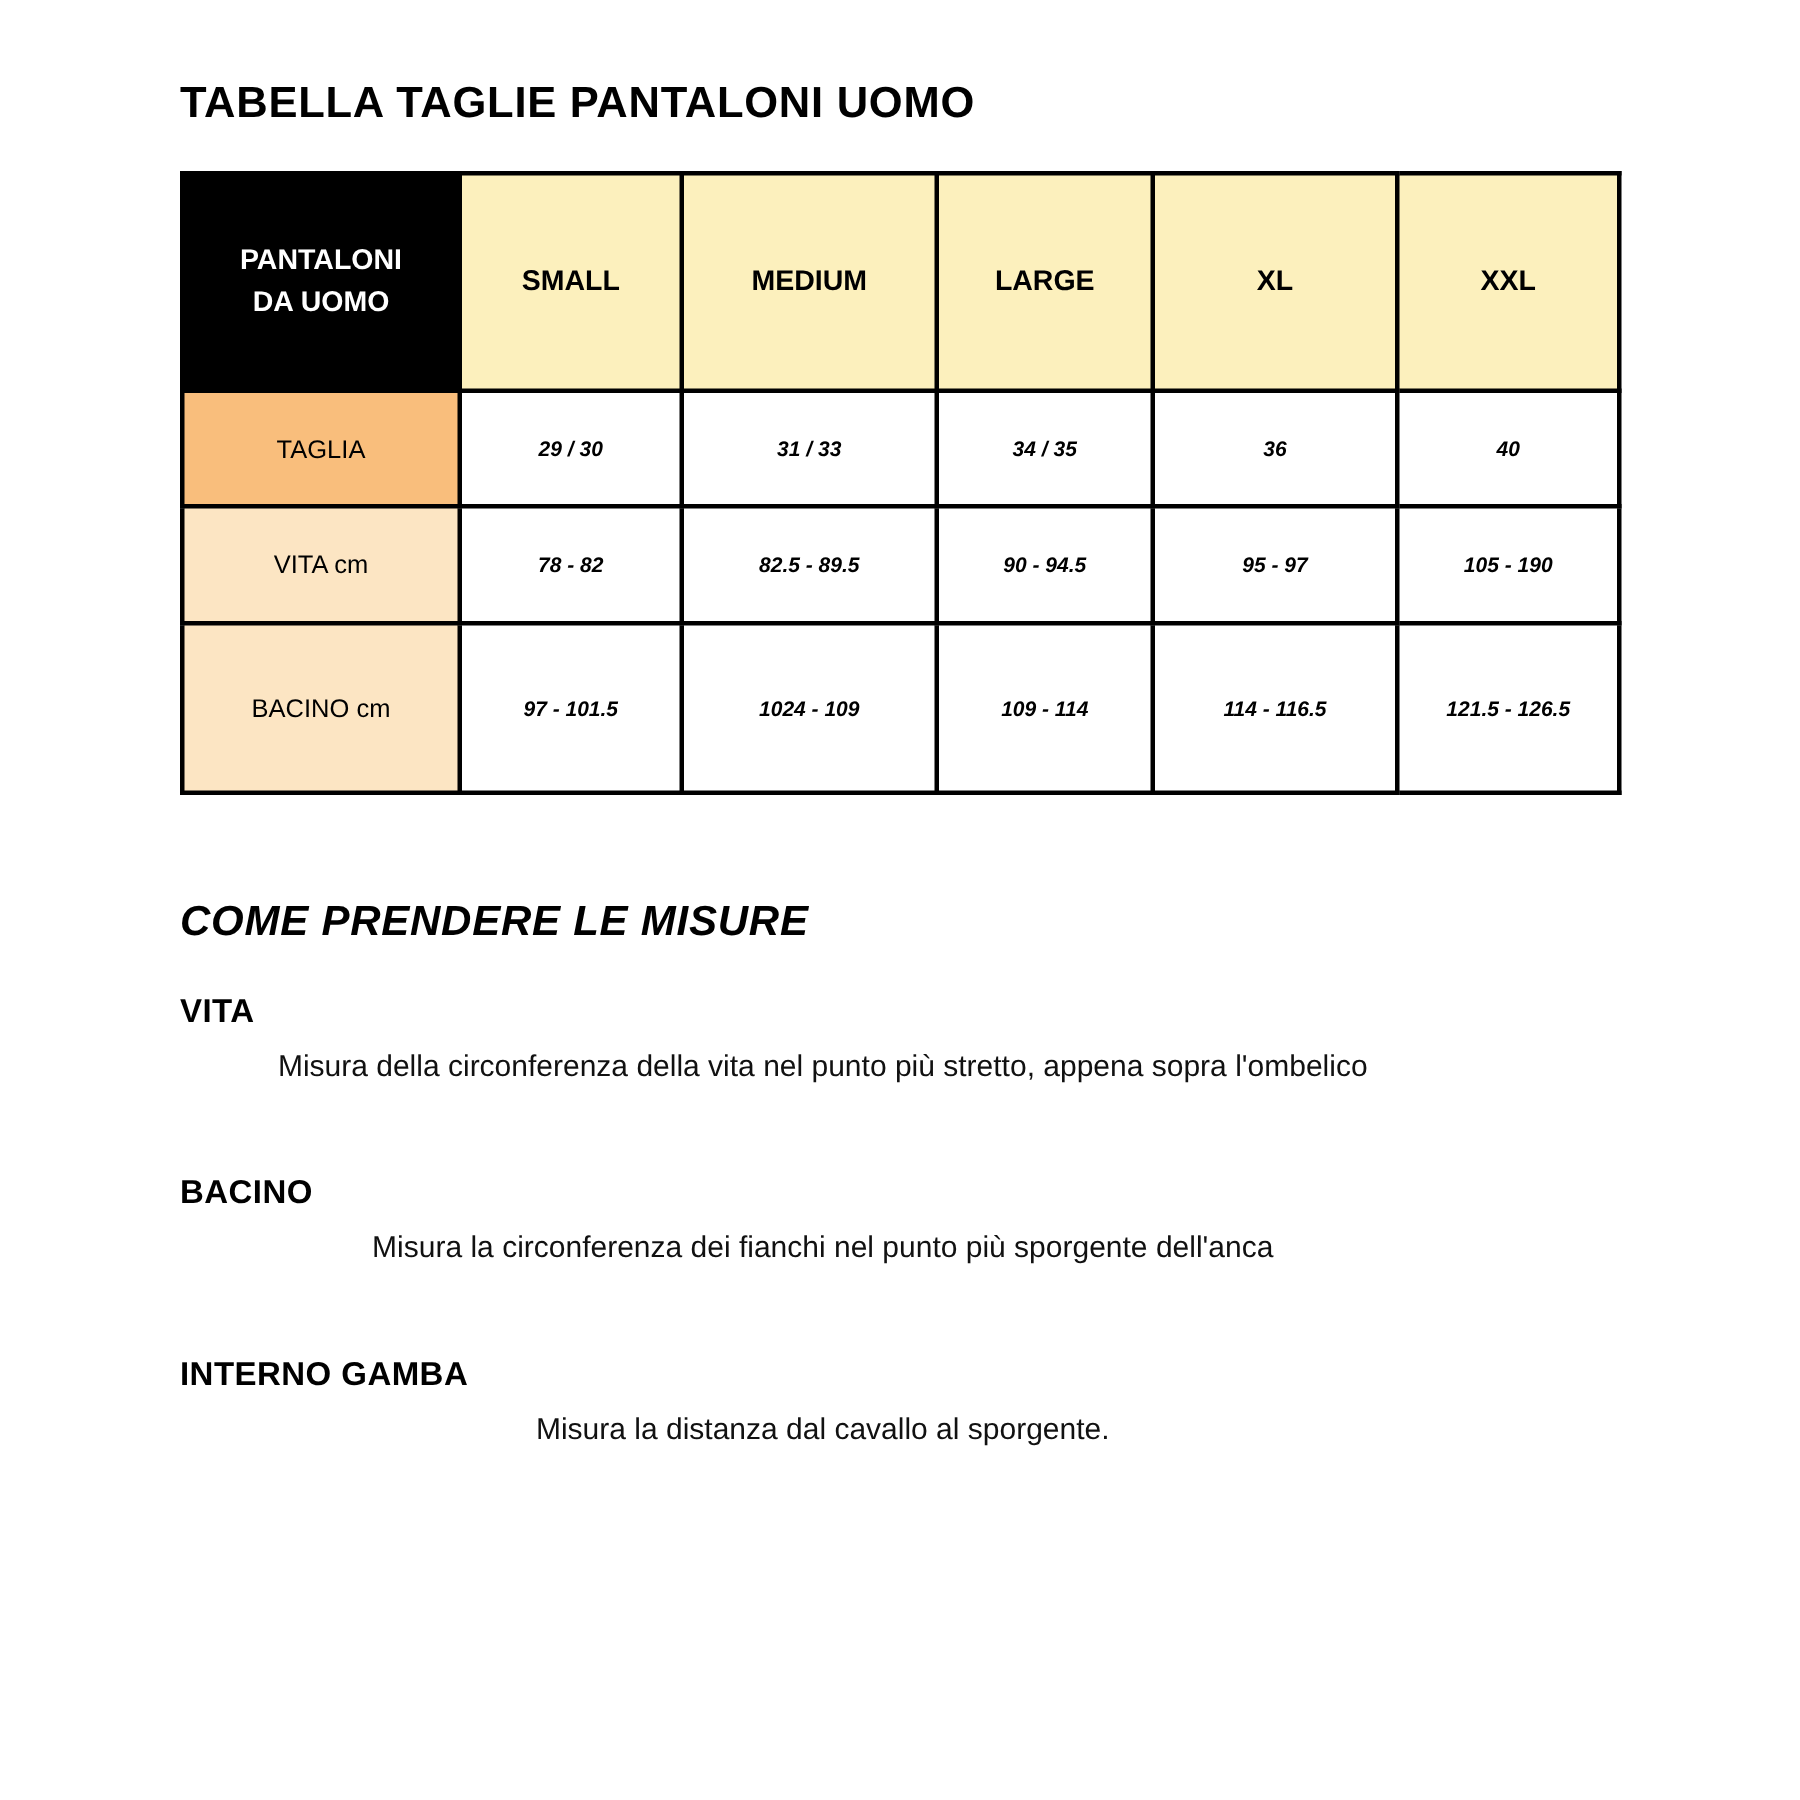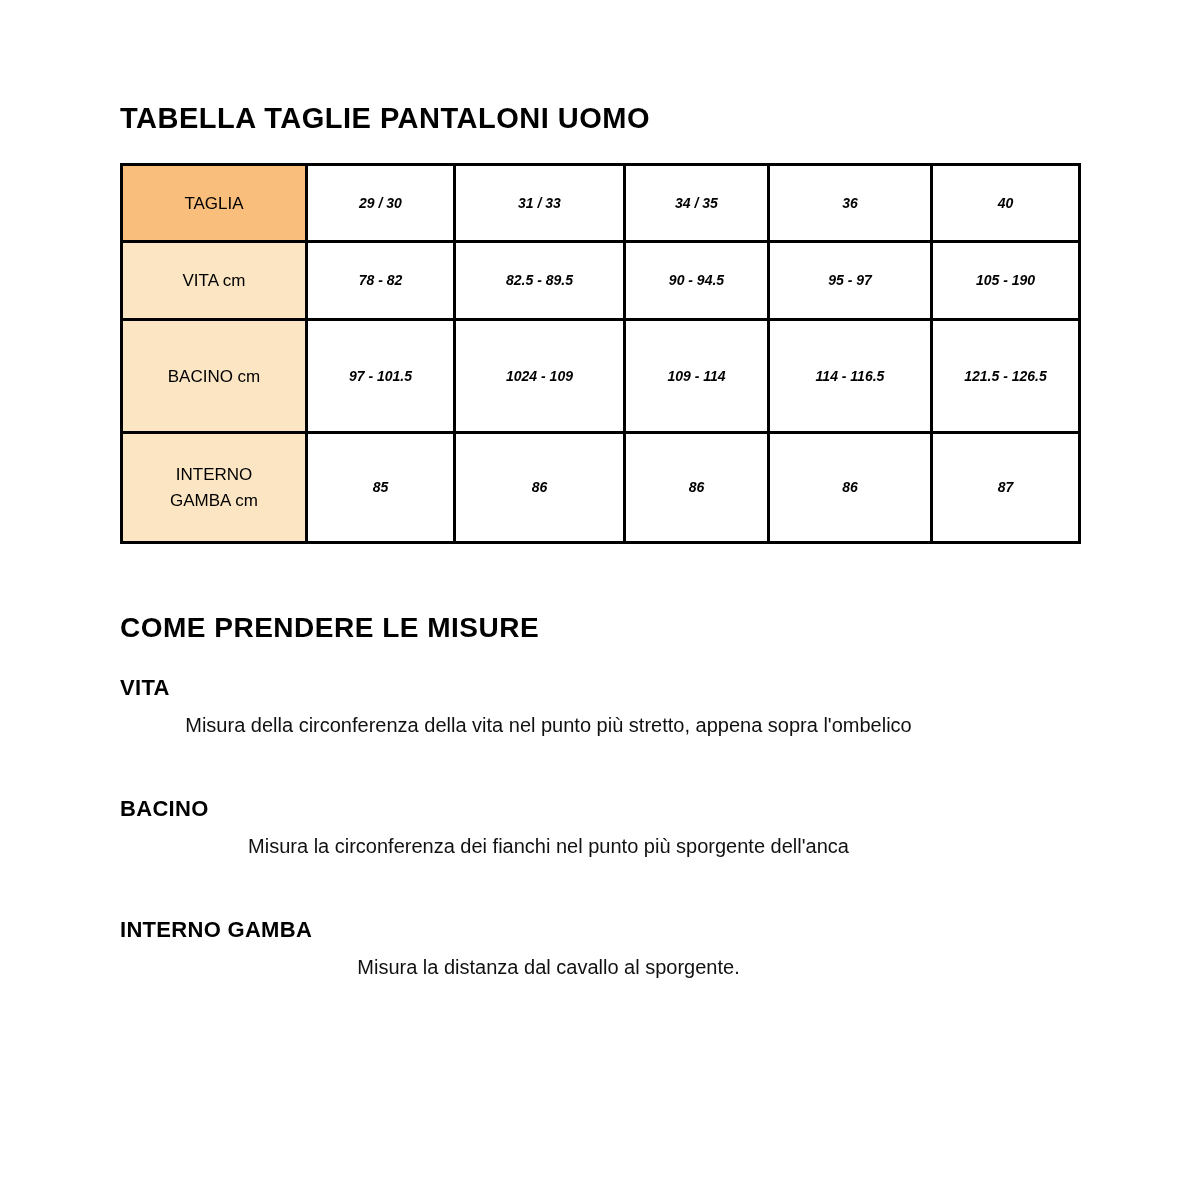--- a/index.html
+++ b/index.html
@@ -7,21 +7,21 @@
   body {
     width: 1200px;
     height: 1200px;
     font-family: "Liberation Sans", "DejaVu Sans", sans-serif;
     color: #000000;
     overflow: hidden;
   }
   .page {
     width: 1097px;
     height: 1200px;
-    padding: 103px 120px 0 120px;
+    padding: 54px 120px 0 120px;
     border-radius: 14px;
   }
   h1.page-title {
     font-size: 29px;
     font-weight: 700;
     letter-spacing: 0.5px;
     line-height: 1.05;
     margin: 0 0 30px 0;
     color: #000000;
   }
@@ -82,20 +82,21 @@
     max-width: 112px;
     line-height: 1.5;
   }
   h2.guide-title {
     margin-top: 70px;
     font-size: 28px;
     font-weight: 700;
     letter-spacing: 0.5px;
     line-height: 1;
     color: #000000;
+    font-style: italic;
   }
   .guide-section h3 {
     margin-top: 60px;
     font-size: 22px;
     font-weight: 700;
     letter-spacing: 0.3px;
     line-height: 1;
     color: #000000;
   }
   .guide-section.first h3 {
@@ -120,20 +121,30 @@
   <table class="size-table">
     <colgroup>
       <col style="width:185px">
       <col style="width:148px">
       <col style="width:170px">
       <col style="width:144px">
       <col style="width:163px">
       <col style="width:148px">
     </colgroup>
     <tbody>
+      <tr class="head-row">
+        <th class="corner-cell">
+          <span class="wrap-narrow">PANTALONI DA UOMO</span>
+        </th>
+        <th class="size-head">SMALL</th>
+        <th class="size-head">MEDIUM</th>
+        <th class="size-head">LARGE</th>
+        <th class="size-head">XL</th>
+        <th class="size-head">XXL</th>
+      </tr>
 
       <tr class="row-taglia">
         <th class="row-label">
           <span class="wrap-label">TAGLIA</span>
         </th>
         <td class="data-cell">29 / 30</td>
         <td class="data-cell">31 / 33</td>
         <td class="data-cell">34 / 35</td>
         <td class="data-cell">36</td>
         <td class="data-cell">40</td>
@@ -154,30 +165,20 @@
         <th class="row-label">
           <span class="wrap-label">BACINO cm</span>
         </th>
         <td class="data-cell">97 - 101.5</td>
         <td class="data-cell">1024 - 109</td>
         <td class="data-cell">109 - 114</td>
         <td class="data-cell">114 - 116.5</td>
         <td class="data-cell">121.5 - 126.5</td>
       </tr>
 
-      <tr class="row-interno">
-        <th class="row-label">
-          <span class="wrap-label">INTERNO GAMBA cm</span>
-        </th>
-        <td class="data-cell">85</td>
-        <td class="data-cell">86</td>
-        <td class="data-cell">86</td>
-        <td class="data-cell">86</td>
-        <td class="data-cell">87</td>
-      </tr>
     </tbody>
   </table>
 
   <h2 class="guide-title">COME PRENDERE LE MISURE</h2>
 
   <div class="guide-section first">
     <h3>VITA</h3>
     <p>Misura della circonferenza della vita nel punto più stretto, appena sopra l'ombelico</p>
   </div>
 

